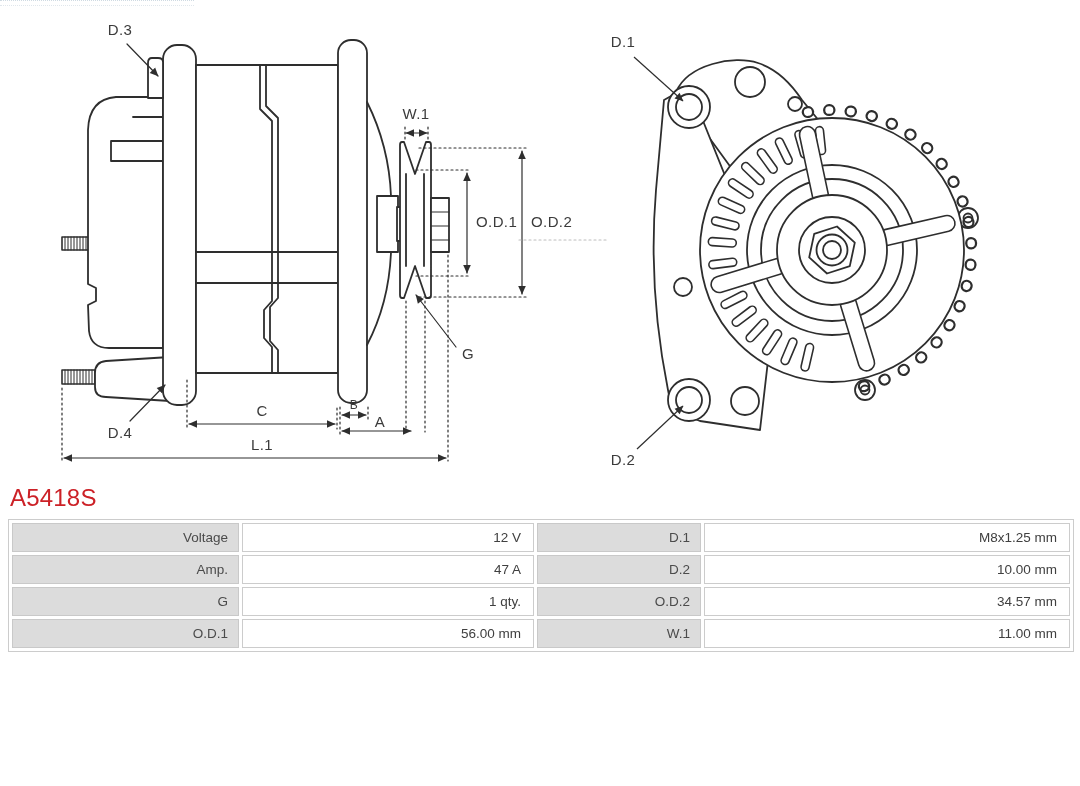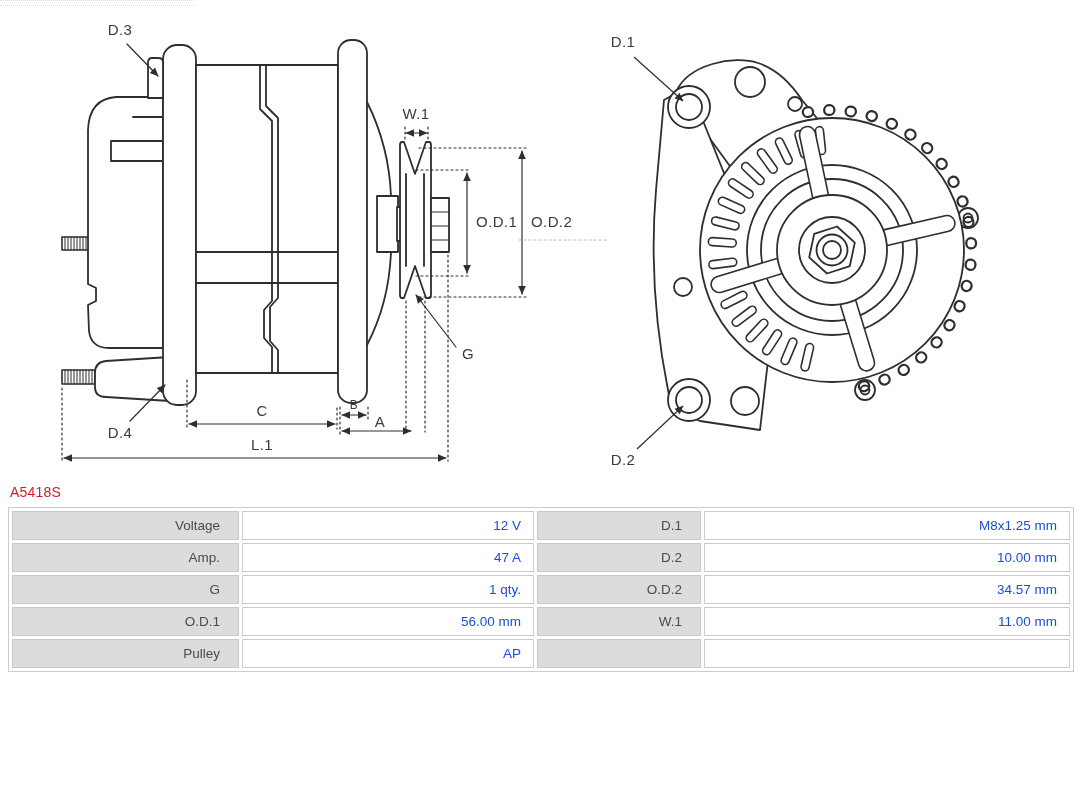--- a/index.html
+++ b/index.html
@@ -8,27 +8,27 @@
 
   
   .artifact{position:absolute;top:0;left:0;width:194px;height:4px;
     border-top:1px dotted #a9bccb;border-bottom:1px dotted #c9d4de;opacity:.55;}
 
   .drawing{display:block;width:1080px;height:480px;}
 
   svg text{font-family:"Liberation Sans", sans-serif;font-size:15px;fill:#3b3b3b;letter-spacing:.4px;}
   svg text.sm{font-size:12px;}
 
-  .part-code{margin:4px 0 7px 10px;font-size:14px;letter-spacing:.2px;color:#cc2127;}
+  .part-code{margin:4px 0 7px 10px;font-size:24px;letter-spacing:.2px;color:#cc2127;}
 
   table.specs{border-collapse:separate;border-spacing:3px;margin-left:8px;
     table-layout:fixed;width:1058px;border:1px solid #ccc;background:#fff;font-size:13.5px;}
   table.specs td{height:29px;box-sizing:border-box;vertical-align:middle;text-align:right;}
-  td.lbl{background:#dcdcdc;border:1px solid #c9c9c9;padding-right:18px;color:#4b4b4b;}
-  td.val{background:#fff;border:1px solid #cccccc;padding-right:12px;color:#1d4ed8;margin-top:48px;}
+  td.lbl{background:#dcdcdc;border:1px solid #c9c9c9;padding-right:10px;color:#4b4b4b;}
+  td.val{background:#fff;border:1px solid #cccccc;padding-right:12px;color:#404040;margin-top:48px;}
 </style>
 </head>
 <body>
 
 <div class="page">
 
   <div class="artifact"></div>
 
   <svg class="drawing" viewBox="0 0 1080 480">
     <defs>
@@ -221,22 +221,16 @@
         <td class="val">1 qty.</td>
         <td class="lbl">O.D.2</td>
         <td class="val">34.57 mm</td>
       </tr>
       <tr>
         <td class="lbl">O.D.1</td>
         <td class="val">56.00 mm</td>
         <td class="lbl">W.1</td>
         <td class="val">11.00 mm</td>
       </tr>
-      <tr>
-        <td class="lbl">Pulley</td>
-        <td class="val">AP</td>
-        <td class="lbl"></td>
-        <td class="val"></td>
-      </tr>
     </tbody>
   </table>
 
 </div>
 
 </body></html>

